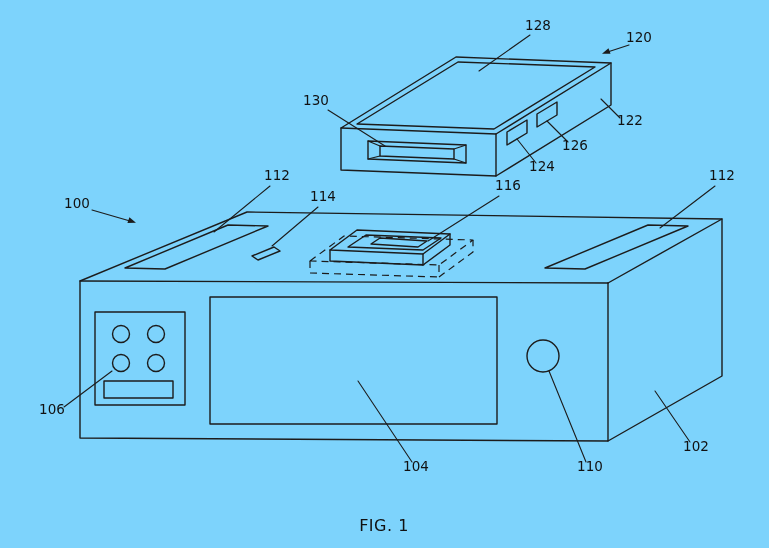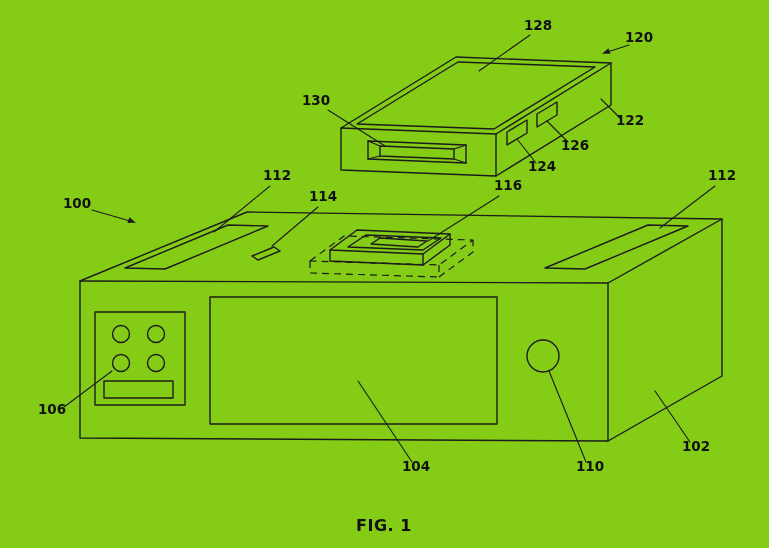--- a/index.html
+++ b/index.html
@@ -1,23 +1,22 @@
 <!DOCTYPE html>
 <html><head>
 <meta charset="utf-8">
 <style>
   html, body { margin: 0; padding: 0; background: #ffffff; }
   .page {
     position: relative;
     width: 769px;
     height: 548px;
-    background: #84cc16;
+    background: #7dd3fc;
     font-family: "DejaVu Sans", sans-serif;
     overflow: hidden;
-    font-weight: bold;
   }
   svg { display: block; }
   .ln   { fill: none; stroke: #1c1c1c; stroke-width: 1.4; stroke-linejoin: round; stroke-linecap: round; }
   .thin { fill: none; stroke: #1c1c1c; stroke-width: 1.1; stroke-linejoin: round; stroke-linecap: round; }
   .dash { fill: none; stroke: #1c1c1c; stroke-width: 1.2; stroke-dasharray: 7 5; stroke-linejoin: round; }
   .head { fill: #1c1c1c; stroke: none; }
   text.ref     { font-family: "DejaVu Sans", sans-serif; font-size: 13.5px; fill: #111111; text-anchor: middle; }
   text.caption { font-family: "DejaVu Sans", sans-serif; font-size: 16px;  fill: #111111; text-anchor: middle; letter-spacing: .5px; }
 </style>
 </head>

